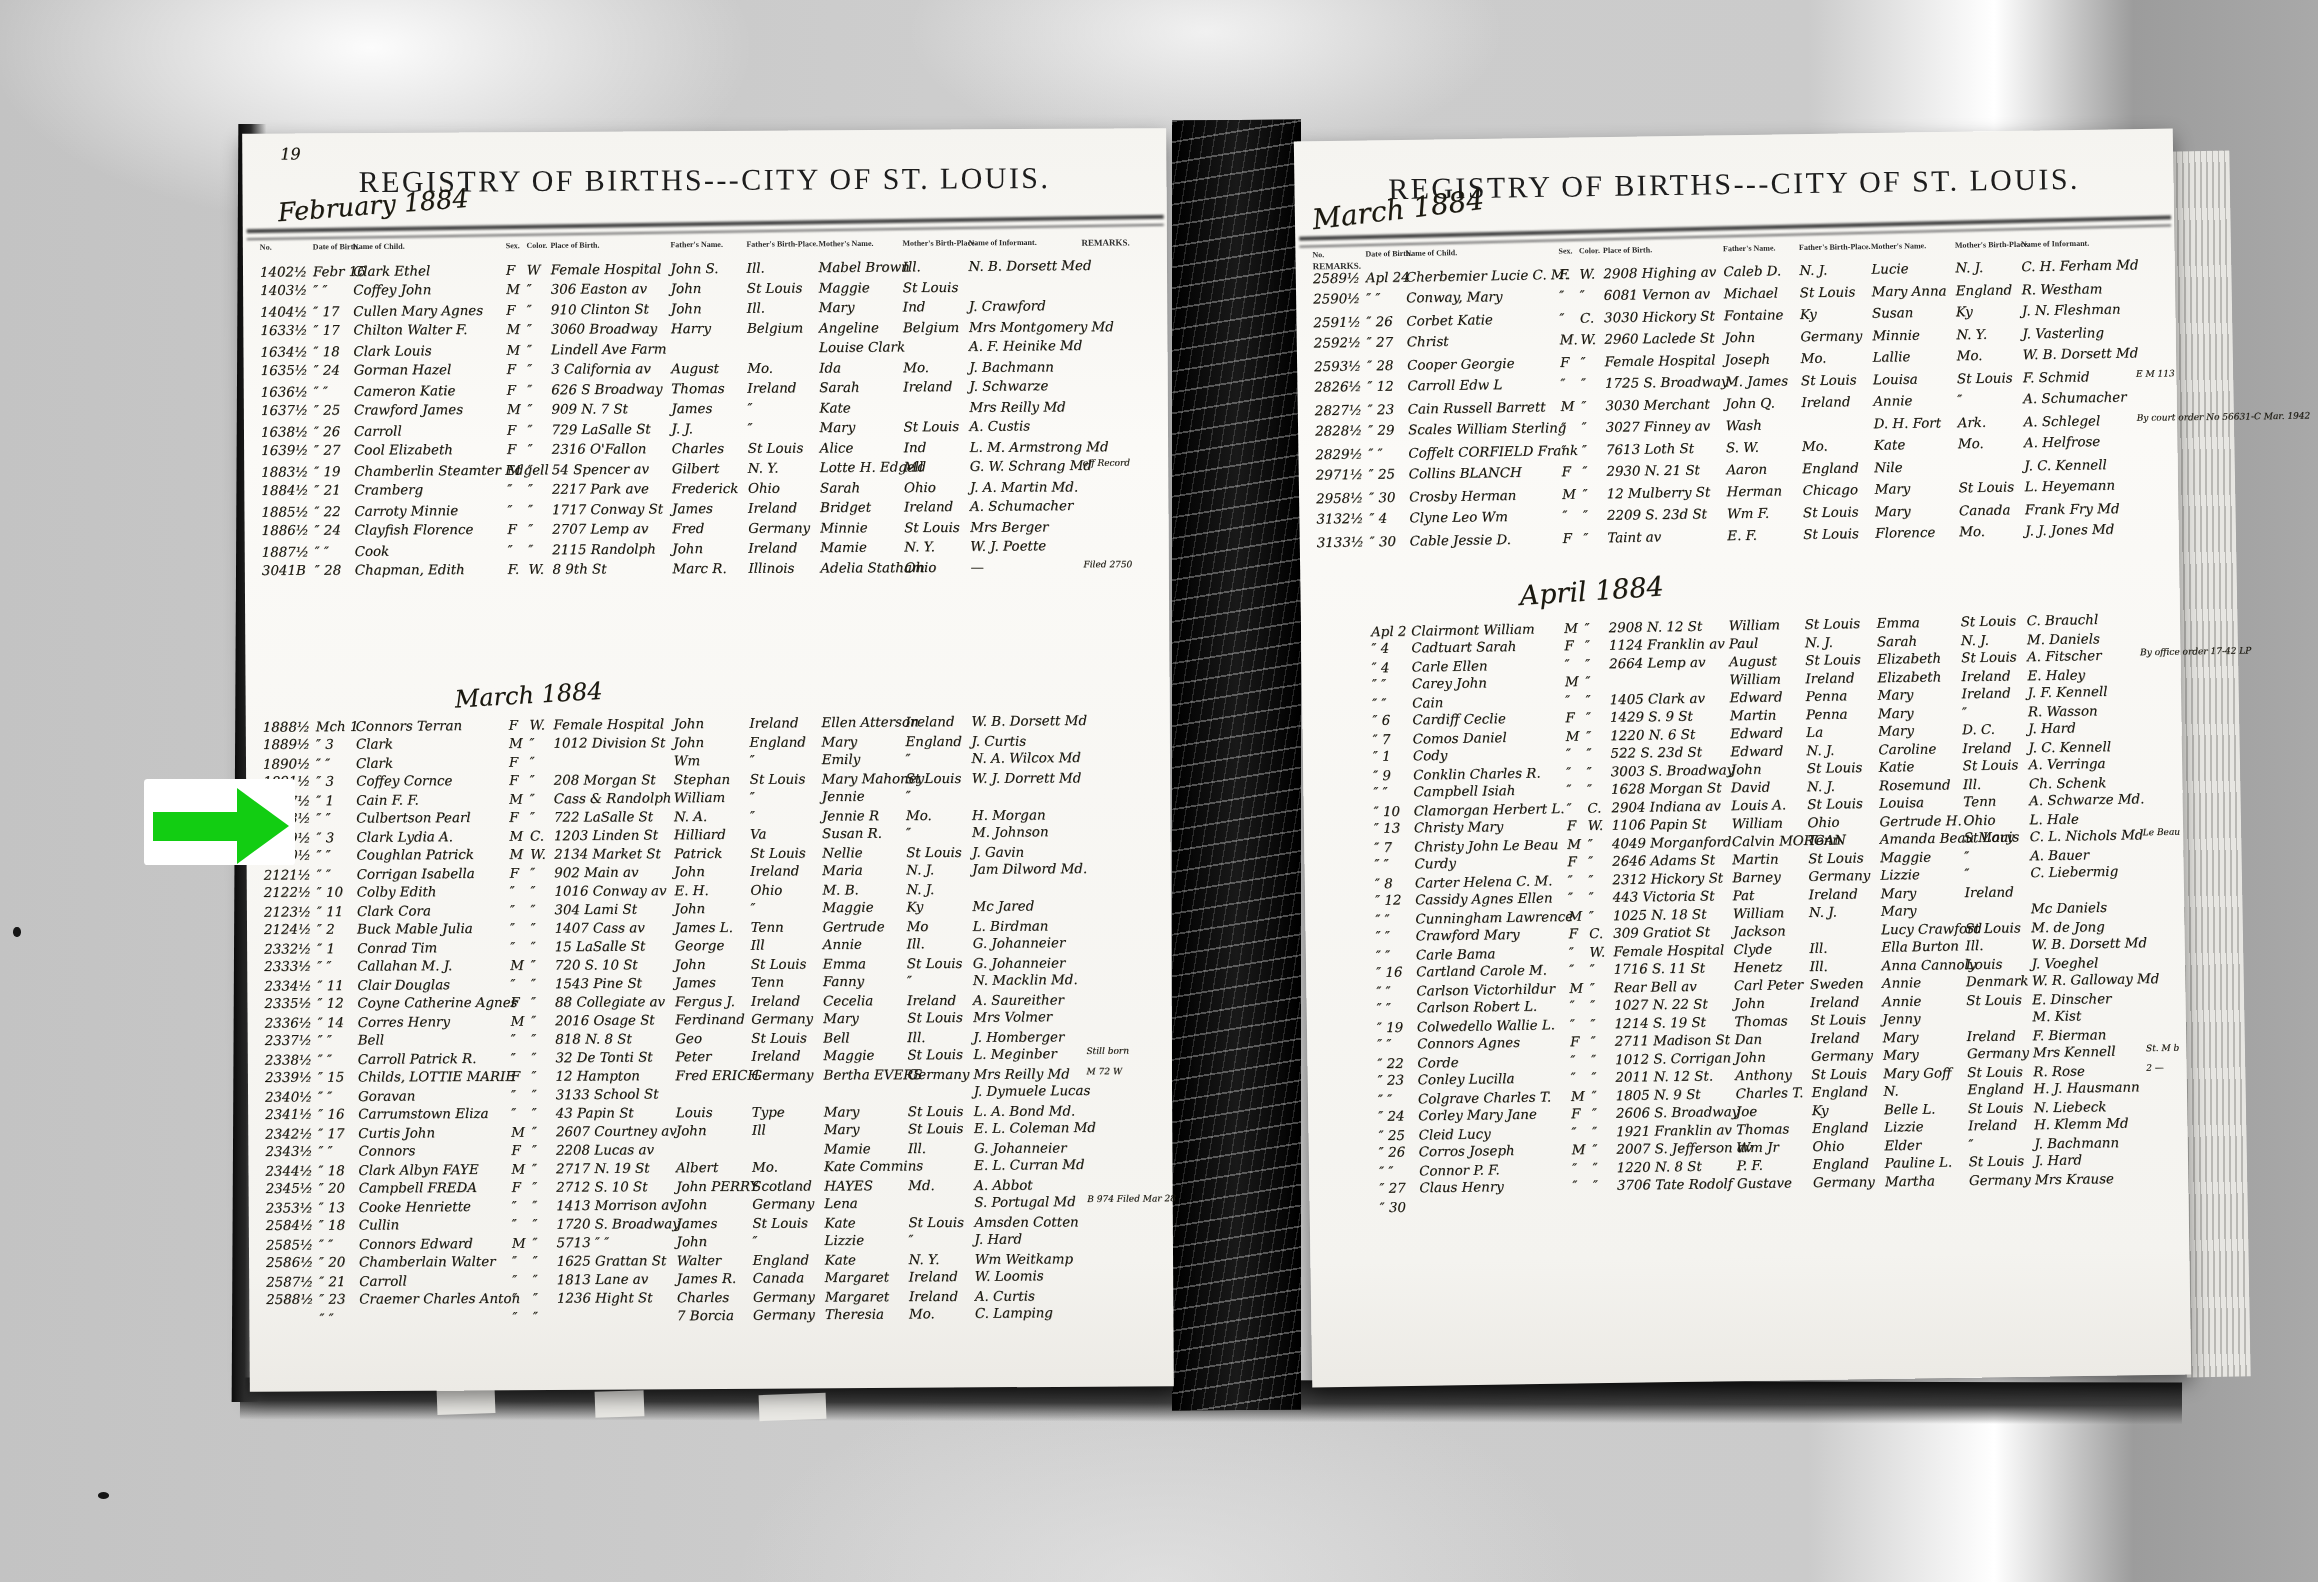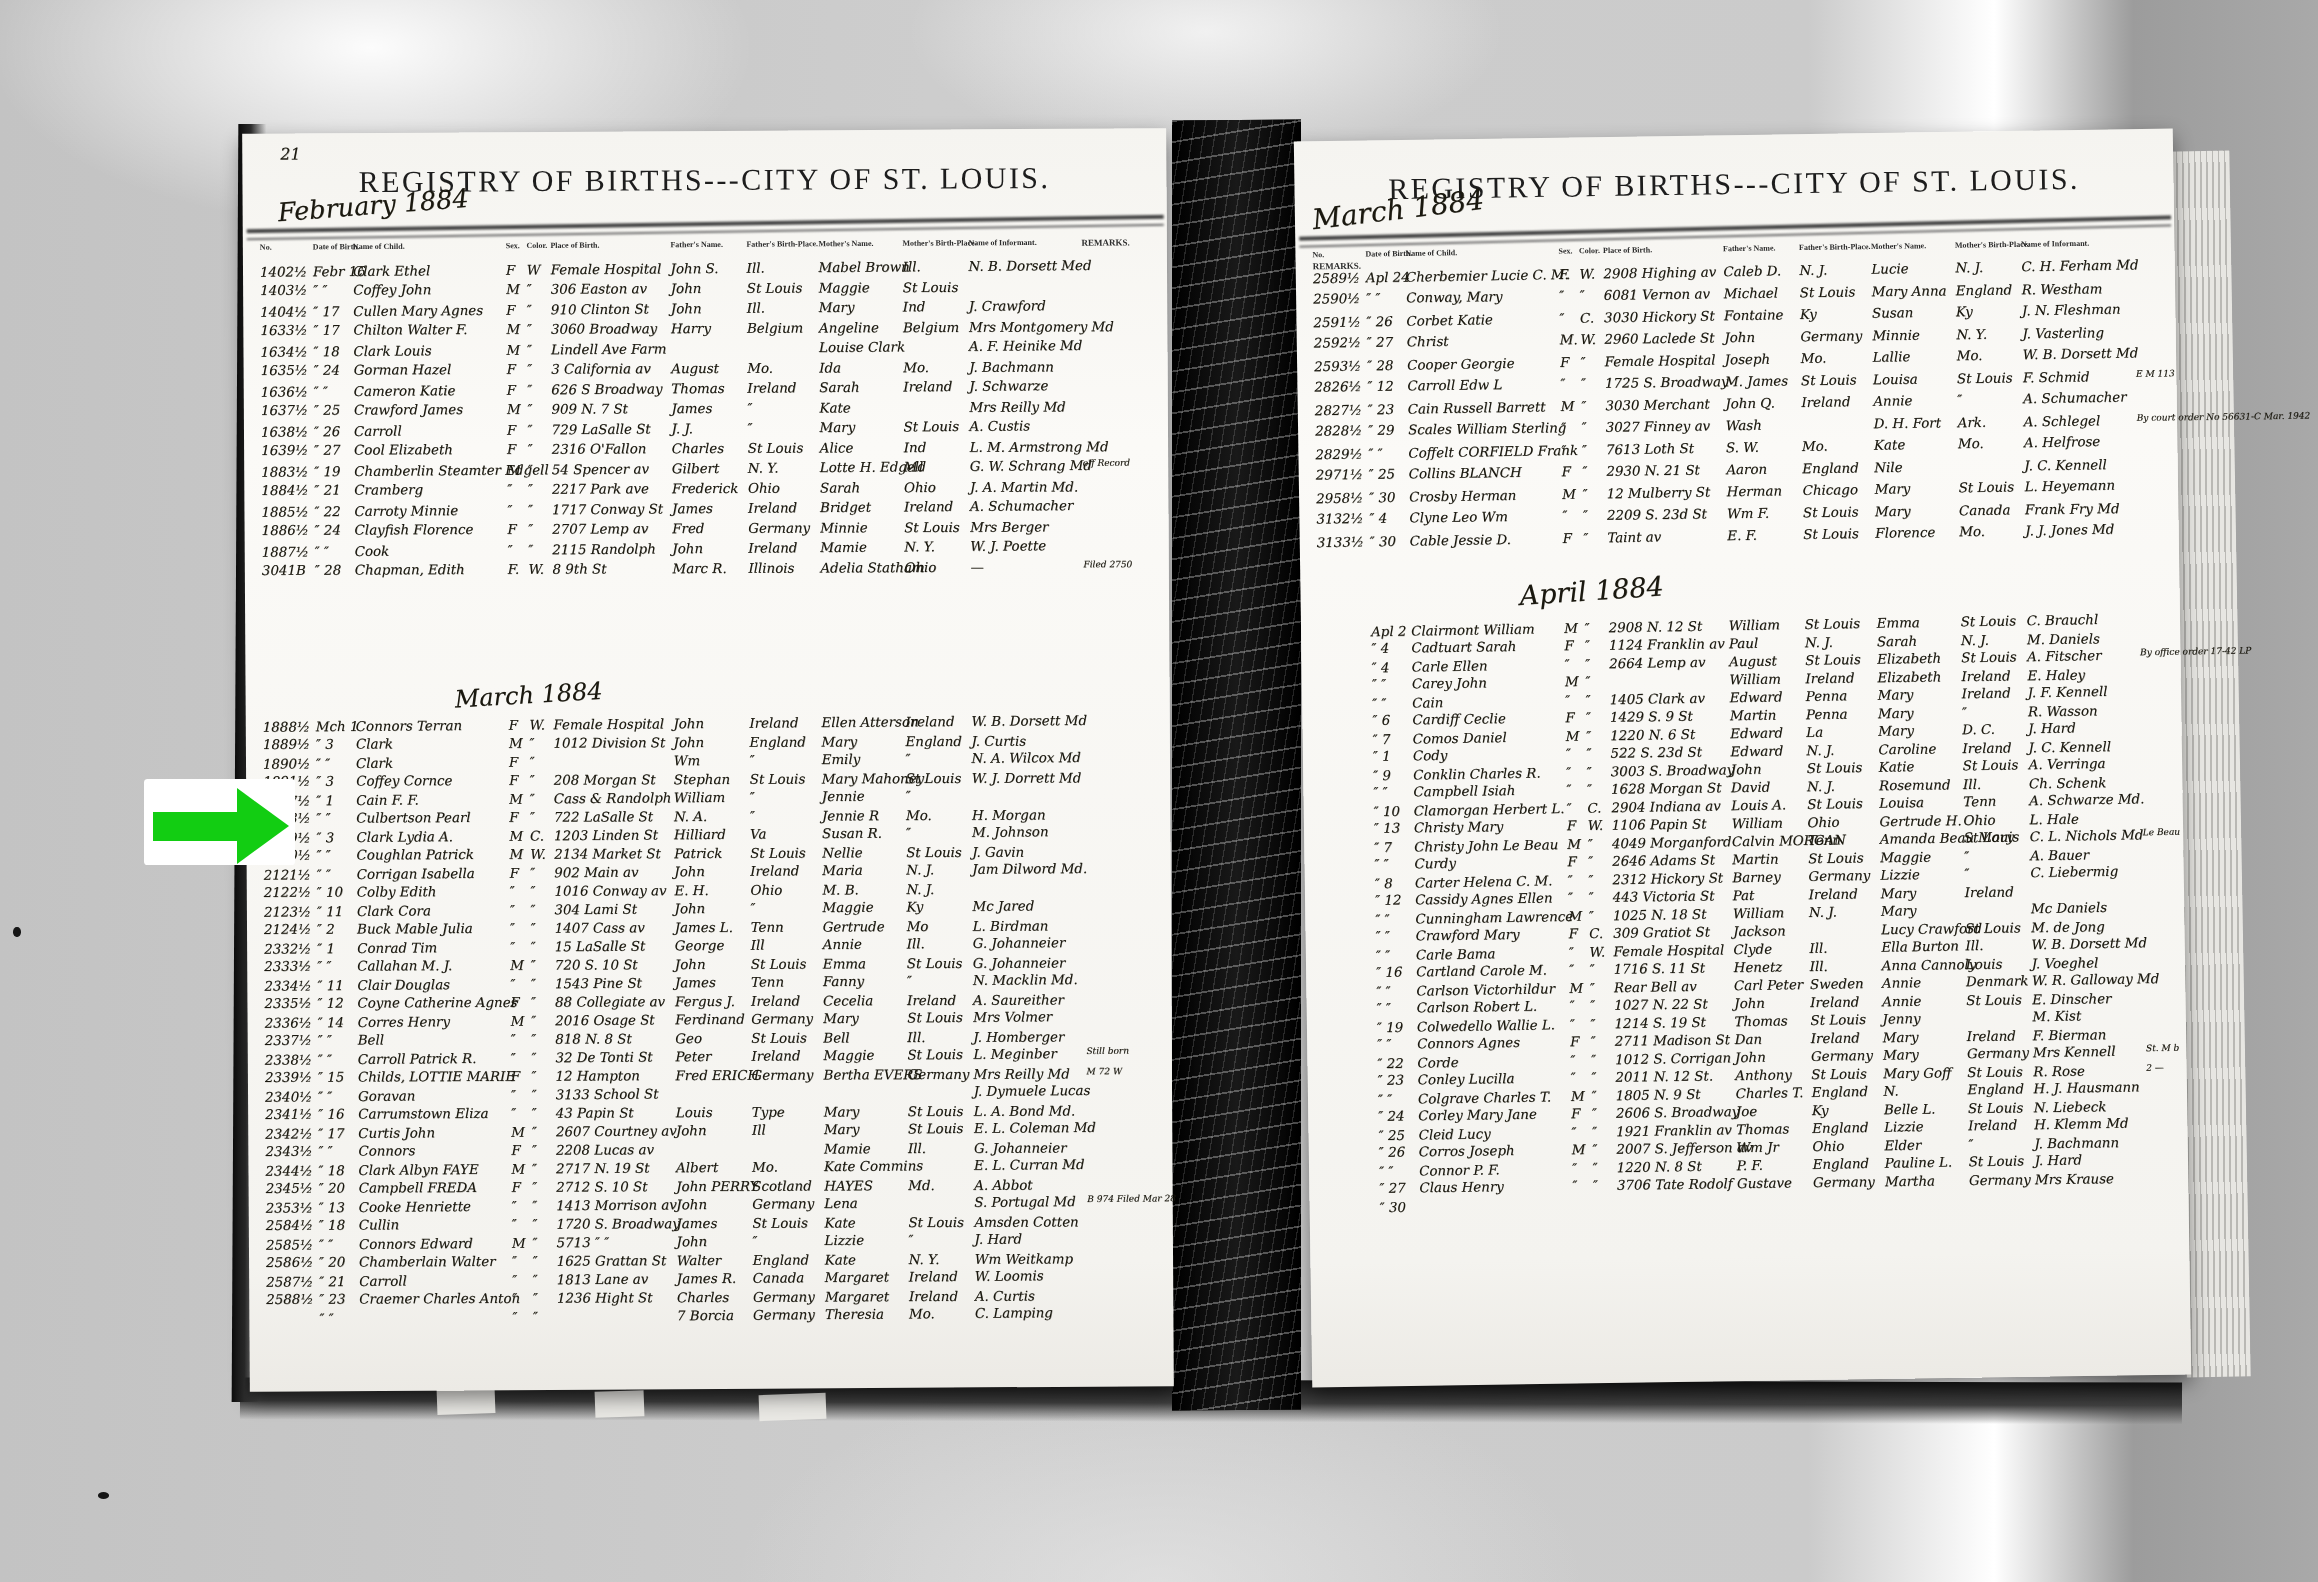--- a/index.html
+++ b/index.html
@@ -70,21 +70,21 @@
   <div class="book">
     <div class="bottom-edge"></div>
     <div class="tab" style="left:200px;top:1264px;width:58px;"></div>
     <div class="tab" style="left:358px;top:1267px;width:49px;"></div>
     <div class="tab" style="left:522px;top:1270px;width:67px;"></div>
     <div class="left-binding"></div>
     <div class="spine"></div>
     <div class="page-stack"></div>
 
     <div class="page left-page">
-      <div class="corner-note hw">21</div>
+      <div class="corner-note hw">19</div>
       <div class="title">REGISTRY OF BIRTHS---CITY OF ST. LOUIS.</div>
       <div class="month hw" style="top:57px;left:35px;">February 1884</div>
       <div class="rule"></div>
       <div class="rule2"></div>
       <div class="cols"><span class="cell hcell c-no">No.</span><span class="cell hcell c-date">Date of Birth.</span><span class="cell hcell c-name">Name of Child.</span><span class="cell hcell c-sex">Sex.</span><span class="cell hcell c-color">Color.</span><span class="cell hcell c-place">Place of Birth.</span><span class="cell hcell c-father">Father's Name.</span><span class="cell hcell c-father_bp">Father's Birth-Place.</span><span class="cell hcell c-mother">Mother's Name.</span><span class="cell hcell c-mother_bp">Mother's Birth-Place.</span><span class="cell hcell c-informant">Name of Informant.</span><span class="cell hcell c-remarks">REMARKS.</span></div>
       <div class="rows rh33" style="top:130px;">
           <div class="hw-row hw"><span class="cell c-no">1402½</span><span class="cell c-date">Febr 16</span><span class="cell c-name">Clark Ethel</span><span class="cell c-sex">F</span><span class="cell c-color">W</span><span class="cell c-place">Female Hospital</span><span class="cell c-father">John S.</span><span class="cell c-father_bp">Ill.</span><span class="cell c-mother">Mabel Brown</span><span class="cell c-mother_bp">Ill.</span><span class="cell c-informant">N. B. Dorsett Med</span><span class="cell c-remarks"></span></div>
           <div class="hw-row hw"><span class="cell c-no">1403½</span><span class="cell c-date">″ ″</span><span class="cell c-name">Coffey John</span><span class="cell c-sex">M</span><span class="cell c-color">″</span><span class="cell c-place">306 Easton av</span><span class="cell c-father">John</span><span class="cell c-father_bp">St Louis</span><span class="cell c-mother">Maggie</span><span class="cell c-mother_bp">St Louis</span><span class="cell c-informant"></span><span class="cell c-remarks"></span></div>
           <div class="hw-row hw"><span class="cell c-no">1404½</span><span class="cell c-date">″ 17</span><span class="cell c-name">Cullen Mary Agnes</span><span class="cell c-sex">F</span><span class="cell c-color">″</span><span class="cell c-place">910 Clinton St</span><span class="cell c-father">John</span><span class="cell c-father_bp">Ill.</span><span class="cell c-mother">Mary</span><span class="cell c-mother_bp">Ind</span><span class="cell c-informant">J. Crawford</span><span class="cell c-remarks"></span></div>
           <div class="hw-row hw"><span class="cell c-no">1633½</span><span class="cell c-date">″ 17</span><span class="cell c-name">Chilton Walter F.</span><span class="cell c-sex">M</span><span class="cell c-color">″</span><span class="cell c-place">3060 Broadway</span><span class="cell c-father">Harry</span><span class="cell c-father_bp">Belgium</span><span class="cell c-mother">Angeline</span><span class="cell c-mother_bp">Belgium</span><span class="cell c-informant">Mrs Montgomery Md</span><span class="cell c-remarks"></span></div>

